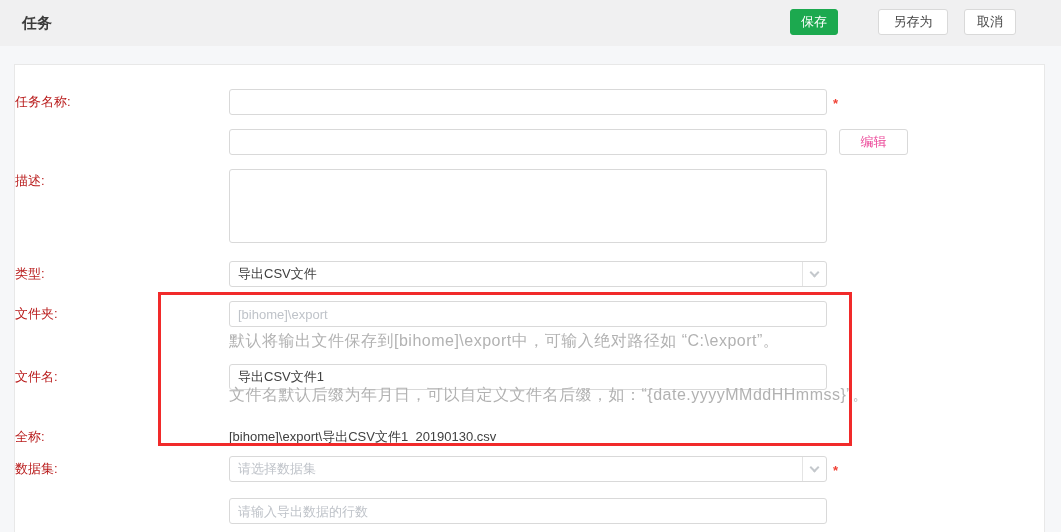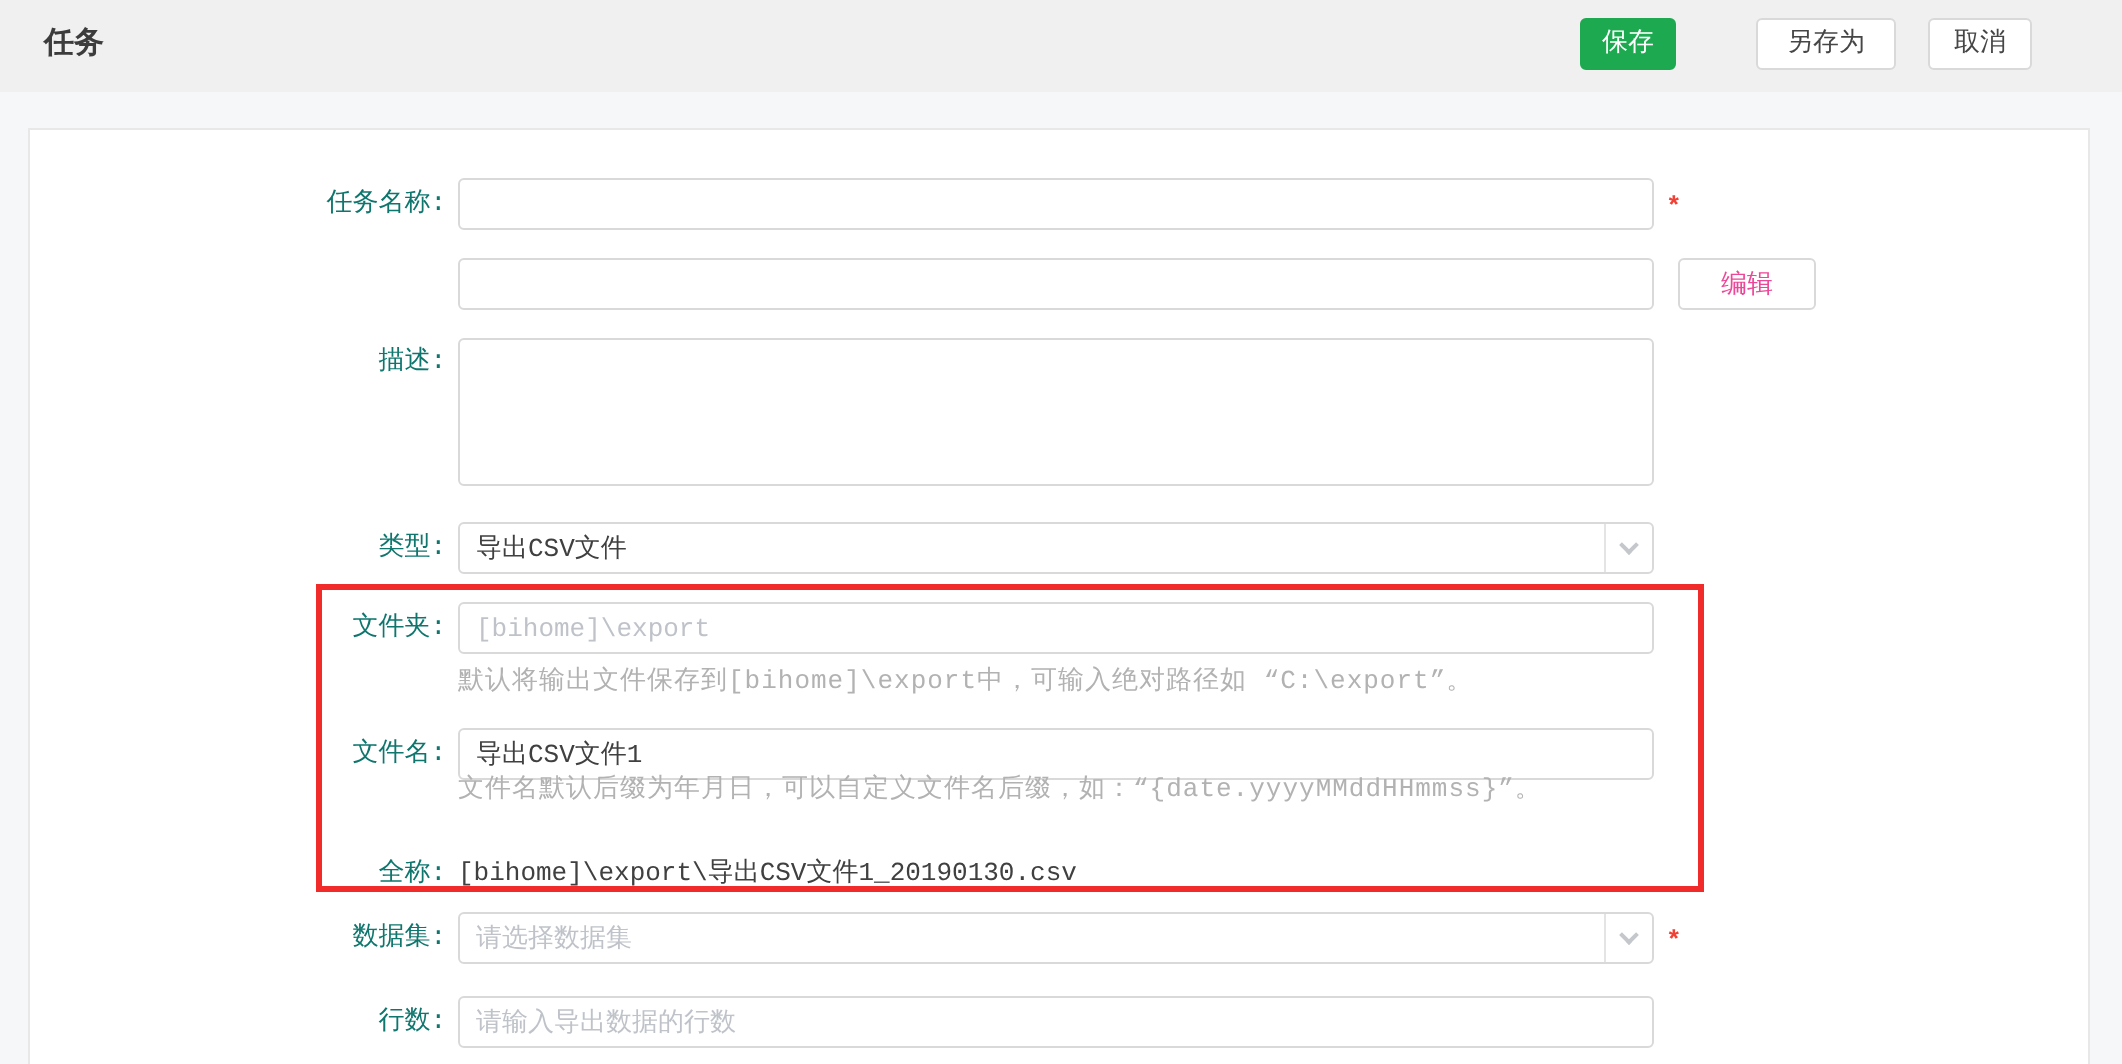--- a/index.html
+++ b/index.html
@@ -1,20 +1,20 @@
 <!DOCTYPE html>
 <html><head>
 <meta charset="utf-8">
 <style>
   * { margin:0; padding:0; box-sizing:border-box; }
   html,body { background:#e9eaec; }
   .page {
     position:relative; width:1061px; height:532px; overflow:hidden;
     background:#f6f7f9;
-    font-family:Liberation Mono, monospace;
+    font-family:Liberation Sans, sans-serif;
   }
   
   .hdr {
     position:absolute; top:0; left:0; width:1061px; height:46px;
     background:#f0f0f1;
   }
   .hdr-title {
     position:absolute; left:22px; top:0; line-height:46px;
     font-size:15px; font-weight:bold; color:#3c3c3c;
   }
@@ -25,22 +25,22 @@
   }
   .btn-save   { left:790px; width:48px; background:#1ca94f; border:1px solid #1ca94f; color:#fff; }
   .btn-saveas { left:878px; width:70px; background:#fff; border:1px solid #d9d9d9; color:#464646; }
   .btn-cancel { left:964px; width:52px; background:#fff; border:1px solid #d9d9d9; color:#464646; }
   
   .card {
     position:absolute; left:14px; top:64px; width:1031px; height:500px;
     background:#fff; border:1px solid #e8e8e8;
   }
   .lbl {
-    position:absolute; left:0; width:208px; text-align:right;
-    font-size:13px; color:#0f766e; line-height:26px;
+    position:absolute; left:0; width:208px; 
+    font-size:13px; color:#b91c1c; line-height:26px;
   }
   .ipt {
     position:absolute; left:214px; width:598px; height:26px;
     border:1px solid #d9d9d9; border-radius:3px; background:#fff;
     padding:0 8px; font-size:13px; color:#404040; font-family:inherit;
     outline:none;
   }
   .ipt::placeholder { color:#bfc3c9; opacity:1; }
   .txa {
     position:absolute; left:214px; width:598px; height:74px;
@@ -69,21 +69,21 @@
   .req {
     position:absolute; left:818px; width:12px; line-height:30px;
     color:#f04134; font-size:13px; font-weight:bold;
   }
   .btn-edit {
     position:absolute; left:824px; width:69px; height:26px;
     background:#fff; border:1px solid #d9d9d9; border-radius:3px;
     font-size:13px; color:#ec4899; cursor:pointer; font-family:inherit;
   }
   .help {
-    position:absolute; left:214px; font-size:13px; color:#b2b2b2;
+    position:absolute; left:214px; font-size:16px; color:#b2b2b2;
     line-height:16px; letter-spacing:0.5px;
   }
   .static-val {
     position:absolute; left:214px; font-size:13px; color:#404040; line-height:16px;
   }
   
   .r-taskname { top:24px; }
   .r-path     { top:64px; }
   .lbl-desc   { top:108px; line-height:16px; }
   .r-desc     { top:104px; }
@@ -147,20 +147,19 @@
 
     <label class="lbl r-dataset">数据集:</label>
     <div class="select r-dataset">
       <span class="select-value ph">请选择数据集</span>
       <span class="arrow-seg">
           <i class="chev"></i>
         </span>
     </div>
     <span class="req r-dataset">*</span>
 
-    <label class="lbl r-rows">行数:</label>
     <input class="ipt r-rows" placeholder="请输入导出数据的行数" style="">
 
   </div>
 
   <div class="hl-box"></div>
 
 </div>
 
 </body></html>

